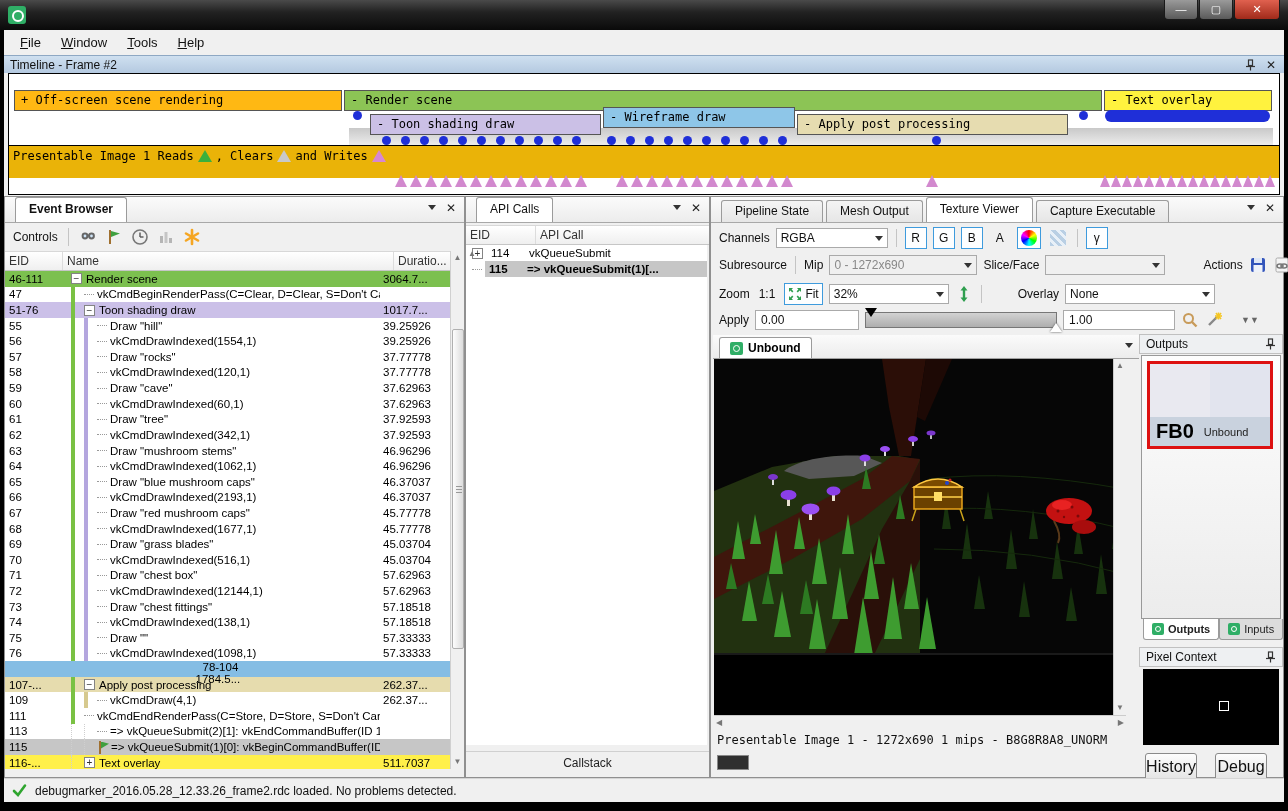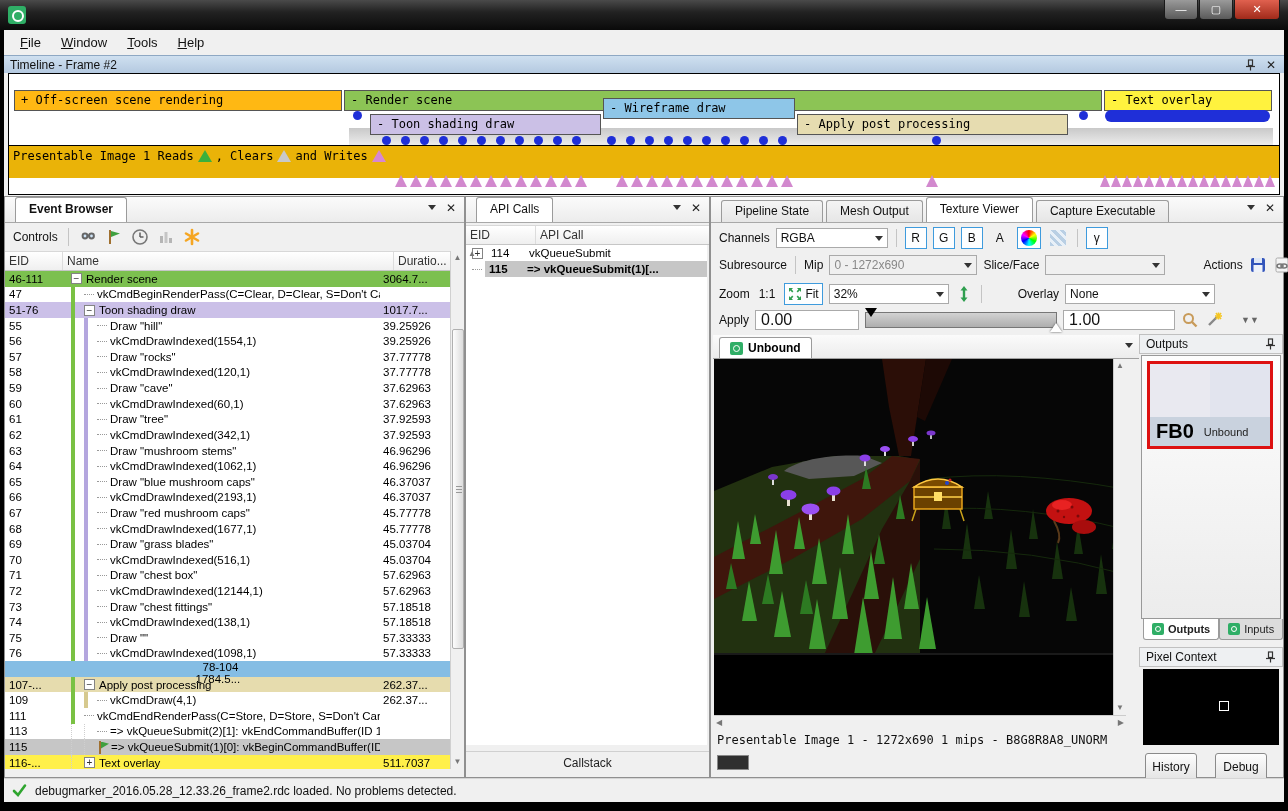--- a/index.html
+++ b/index.html
@@ -119,21 +119,21 @@
     background:conic-gradient(#f00,#ff0,#0f0,#0ff,#00f,#f0f,#f00); }
   .checker { width:16px; height:16px;
     background:repeating-linear-gradient(45deg,#b9cfe4 0 3px,#e8f0f8 3px 6px); }
   .range-track { position:relative; height:16px; background:linear-gradient(#d2d2d2,#aeaeae);
     border:1px solid #777; }
   .range-min-marker { position:absolute; left:-1px; top:-5px; width:0; height:0;
     border-left:6px solid transparent; border-right:6px solid transparent; border-top:9px solid #000; }
   .range-max-marker { position:absolute; right:-6px; bottom:-5px; width:0; height:0;
     border-left:6px solid transparent; border-right:6px solid transparent; border-bottom:9px solid #fff;
     filter:drop-shadow(0 0 1px #555); }
-  .valbox { background:#fff; border:1px solid #aaa; height:20px; font-size:16px; color:#111;
+  .valbox { background:#fff; border:1px solid #aaa; height:20px; font-size:12px; color:#111;
     display:flex; align-items:center; padding:0 5px; }
 
   .tex-tabrow { position:absolute; left:2px; top:138px; width:426px; height:24px;
     border-bottom:1px solid #a0a0a0; display:flex; align-items:flex-end; padding-left:6px;
     background:linear-gradient(#fbfbfb,#ececec); }
   .tex-tab { height:21px; display:flex; align-items:center; gap:5px; background:#fff;
     border:1px solid #9b9b9b; border-bottom:none; border-radius:3px 3px 0 0; padding:0 10px;
     font-size:12px; font-weight:bold; }
   .mini-logo { width:13px; height:13px; border-radius:2px; background:#2fae66; position:relative; flex:none; }
   .mini-logo::before { content:''; position:absolute; left:3px; top:3px; width:5px; height:5px;
@@ -160,21 +160,21 @@
   .side-tab { height:21px; display:flex; align-items:center; gap:4px; font-size:11px; color:#222;
     border:1px solid #9b9b9b; border-top:none; border-radius:0 0 3px 3px; padding:0 8px;
     background:#dcdcdc; }
   .side-tab.active { background:#fff; font-weight:bold; }
   .sq-logo { width:12px; height:12px; border-radius:2px; background:#2fae66; position:relative; flex:none; }
   .sq-logo::before { content:''; position:absolute; left:3px; top:3px; width:4px; height:4px;
     border:1.5px solid #fff; border-radius:50%; }
   .pixel-box { position:absolute; background:#000; }
   .pixel-cursor { position:absolute; width:10px; height:10px; border:1.5px solid #fff; }
   .btn { position:absolute; height:28px; border:1px solid #8a8a8a; border-radius:3px;
-    background:linear-gradient(#fdfdfd,#e3e3e3); font-size:12px; color:#111;
+    background:linear-gradient(#fdfdfd,#e3e3e3); font-size:16px; color:#111;
     display:flex; align-items:center; justify-content:center; }
 
   
   .statusbar { position:absolute; left:0; bottom:0; width:100%; height:24px; background:#f0f0f0;
     border-top:1px solid #d5d5d5; display:flex; align-items:center; padding-left:8px; gap:8px;
     font-size:12px; color:#111; }
 </style>
 </head>
 <body>
 
@@ -218,21 +218,21 @@
             <span>, Clears</span>
             <span class="ltri gray"></span>
             <span>and Writes</span>
             <span class="ltri pink"></span>
         </div>
       </div>
     <div class="tl-bar" style="left: 5px; top: 8px; width: 328px; background: rgb(255, 184, 19);">+ Off-screen scene rendering</div>
         <div class="tl-bar" style="left: 335px; top: 8px; width: 758px; background: rgb(140, 196, 85);">- Render scene</div>
         <div class="tl-bar" style="left: 1095px; top: 8px; width: 168px; background: rgb(255, 242, 62);">- Text overlay</div>
         <div class="tl-bar" style="left: 361px; top: 32px; width: 231px; background: rgb(203, 192, 230);">- Toon shading draw</div>
-        <div class="tl-bar" style="left: 594px; top: 16px; width: 192px; background: rgb(142, 198, 232);">- Wireframe draw</div>
+        <div class="tl-bar" style="left: 594px; top: 25px; width: 192px; background: rgb(142, 198, 232);">- Wireframe draw</div>
         <div class="tl-bar" style="left: 788px; top: 32px; width: 271px; background: rgb(230, 220, 176);">- Apply post processing</div>
         <div class="tl-dot" style="left: 344px; top: 37px; background: rgb(31, 47, 216);"></div>
         <div class="tl-dot" style="left: 1070px; top: 37px; background: rgb(31, 47, 216);"></div>
         <div class="tl-dot" style="left: 373px; top: 62px; background: rgb(31, 47, 216);"></div>
         <div class="tl-dot" style="left: 392px; top: 62px; background: rgb(31, 47, 216);"></div>
         <div class="tl-dot" style="left: 411px; top: 62px; background: rgb(31, 47, 216);"></div>
         <div class="tl-dot" style="left: 430px; top: 62px; background: rgb(31, 47, 216);"></div>
         <div class="tl-dot" style="left: 449px; top: 62px; background: rgb(31, 47, 216);"></div>
         <div class="tl-dot" style="left: 468px; top: 62px; background: rgb(31, 47, 216);"></div>
         <div class="tl-dot" style="left: 487px; top: 62px; background: rgb(31, 47, 216);"></div>

